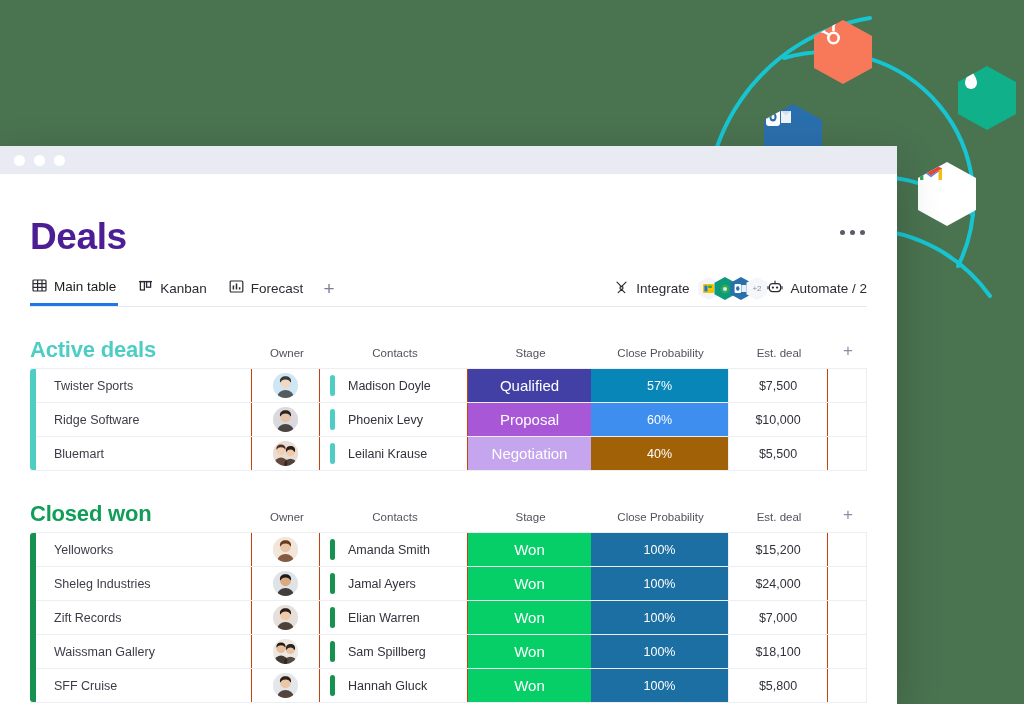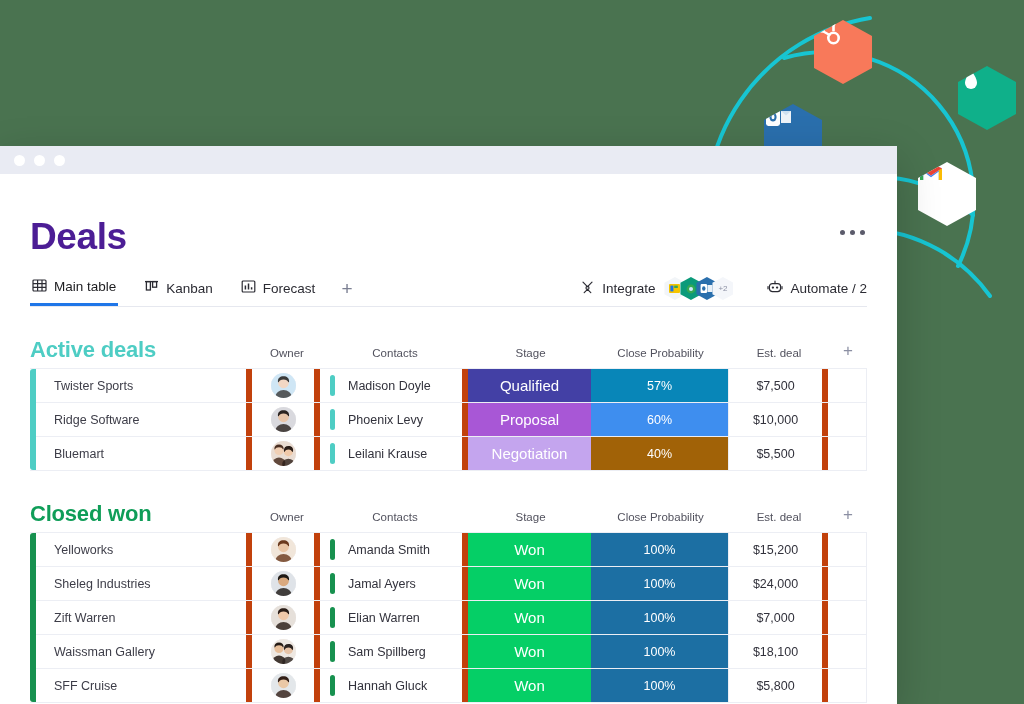--- a/index.html
+++ b/index.html
@@ -38,27 +38,27 @@
 
   
   #headrow{display:flex;align-items:flex-start;justify-content:space-between;padding-top:44px;}
   #page-title{font-size:37px;font-weight:700;color:#4c1d95;letter-spacing:-.4px;line-height:1;}
   #kebab{display:flex;gap:5px;align-items:center;padding:12px 2px;}
   .kdot{width:5px;height:5px;border-radius:50%;background:#5b5b6b;}
 
   
   #tabsbar{margin-top:22px;display:flex;align-items:flex-end;justify-content:space-between;
     border-bottom:1px solid #e6e8ef;height:29px;}
-  #tabs{display:flex;align-items:flex-end;gap:24px;height:29px;}
+  #tabs{display:flex;align-items:flex-end;gap:18px;height:29px;}
   .tab{display:flex;align-items:center;gap:7px;height:29px;font-size:13.5px;color:#2b2b33;
     padding:0 2px 7px 2px;box-sizing:border-box;}
   .tab.active{font-weight:400;border-bottom:3px solid #1f76e8;color:#1d1d20;}
   .tab.bold{font-weight:400;}
   .tab-plus{font-size:19px;color:#7c8093;padding-bottom:6px;}
-  #tools{display:flex;align-items:center;gap:34px;padding-bottom:6px;}
+  #tools{display:flex;align-items:center;gap:0;padding-bottom:6px;}
   .tool{display:flex;align-items:center;gap:7px;font-size:13.5px;color:#2b2b33;}
   #intstack{display:flex;align-items:center;margin-left:2px;}
   .minihex{width:21px;height:23px;margin-left:-5px;
     clip-path:polygon(50% 0%,100% 25%,100% 75%,50% 100%,0% 75%,0% 25%);
     display:flex;align-items:center;justify-content:center;font-size:8px;color:#8b8fa3;}
   .minihex:first-child{margin-left:0;}
 
   
   .group{margin-top:24px;}
   .group-headrow{display:flex;align-items:flex-end;height:30px;}
@@ -71,21 +71,21 @@
   .ch-prob{width:137px;}
   .ch-est{width:100px;}
   .ch-plus{width:38px;font-size:17px;color:#8b8fa3;}
 
   .rows{margin-top:7px;border:1px solid #eceef4;border-left:none;background:#fff;display:flex;}
   .colorbar{width:6px;flex:0 0 6px;border-radius:3px 0 0 3px;}
   .rowsbody{flex:1;}
   .row{display:flex;align-items:stretch;height:33px;border-bottom:1px solid #eceef4;}
   .row:last-child{border-bottom:none;}
   .cell{display:flex;align-items:center;justify-content:center;font-size:12.5px;color:#32323c;
-    border-right:6px solid #c2410c;box-sizing:border-box;}
+    border-right:1px solid #c2410c;box-sizing:border-box;}
   .c-name{flex:1;justify-content:flex-start;padding-left:18px;color:#3d3d48;}
   .c-owner{width:68px;}
   .c-contact{width:148px;justify-content:flex-start;padding-left:0;}
   .c-stage{width:123px;color:#fff;font-size:15px;border-right:none;}
   .c-prob{width:137px;color:#fff;font-size:12.5px;border-right:none;}
   .c-est{width:100px;border-left:1px solid #eceef4;}
   .c-plus{width:38px;border-right:none;}
 
   .avatar{width:25px;height:25px;border-radius:50%;overflow:hidden;position:relative;
     background:#d8d8de;box-shadow:0 0 0 1px #fff inset;}
@@ -393,21 +393,21 @@
        <div class="cell c-contact">
          <span class="contact-bar" style="background:#17914f"></span>
          <span>Jamal Ayers</span>
        </div>
        <div class="cell c-stage" style="background:#05cf66">Won</div>
        <div class="cell c-prob" style="background:#1c6fa3">100%</div>
        <div class="cell c-est">$24,000</div>
        <div class="cell c-plus"></div>
               </div>
               <div class="row">
-                <div class="cell c-name">Zift Warren</div>
+                <div class="cell c-name">Zift Records</div>
        <div class="cell c-owner">
          <span class="avatar">
                     <svg width="25" height="25" viewBox="0 0 25 25">
     <rect width="25" height="25" fill="#e6e0da"></rect>
     <circle cx="12.5" cy="9.8" r="5.4" fill="#f0c9a9"></circle>
     <path d="M12.5 3.2c3.6 0 5.6 2.1 5.6 4.8 0 1.1-.5 1.8-.9 1-.7-1.4-2-2.6-4.7-2.6s-4 1.2-4.7 2.6c-.4.8-.9.1-.9-1 0-2.7 2-4.8 5.6-4.8z" fill="#2a1d17"></path>
     <ellipse cx="12.5" cy="23.5" rx="8" ry="6.4" fill="#2a1d17" opacity=".82"></ellipse>
   </svg>
                   </span>
        </div>

